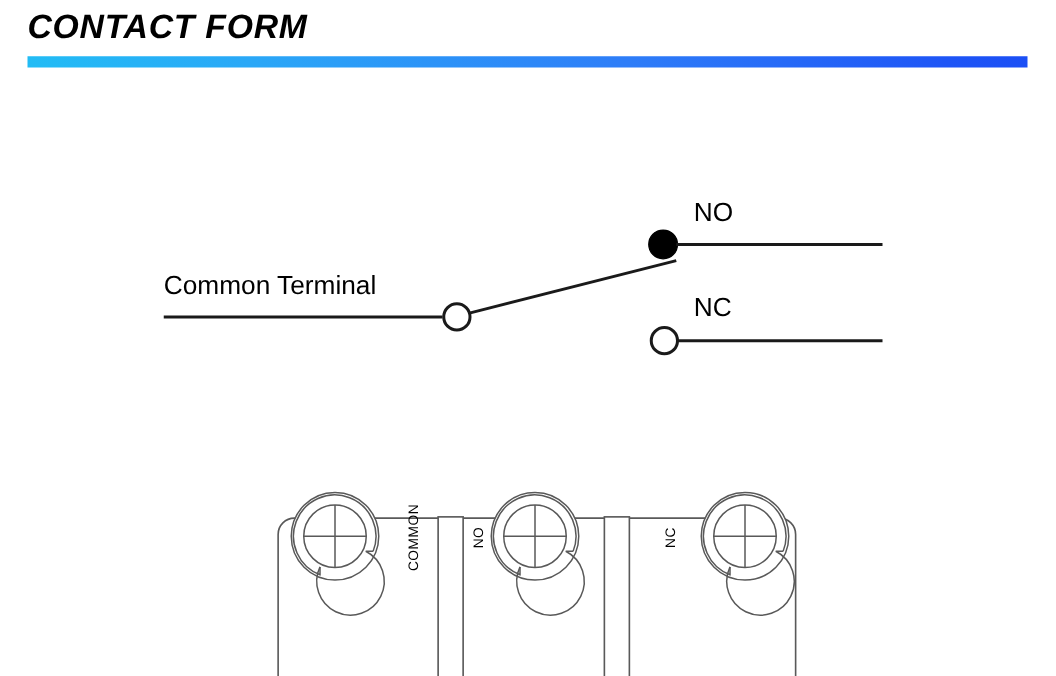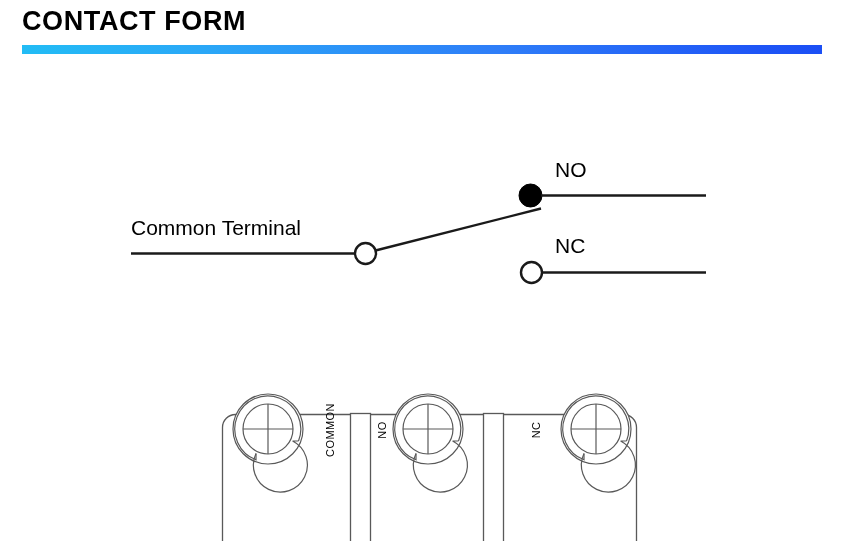--- a/index.html
+++ b/index.html
@@ -27,20 +27,21 @@
   #page-title {
     position: absolute;
     left: 22px;
     top: 4px;
     font-size: 27px;
     font-weight: bold;
     letter-spacing: 0.6px;
     color: #000000;
     white-space: nowrap;
     line-height: 34px;
+    font-style: italic;
   }
   #title-underline {
     position: absolute;
     left: 22px;
     top: 45px;
     width: 800px;
     height: 9px;
     background: linear-gradient(to right, #22bcf5 0%, #2aa8f7 22%, #2e7df8 60%, #1e55f6 92%, #1b4ff5 100%);
   }
 

